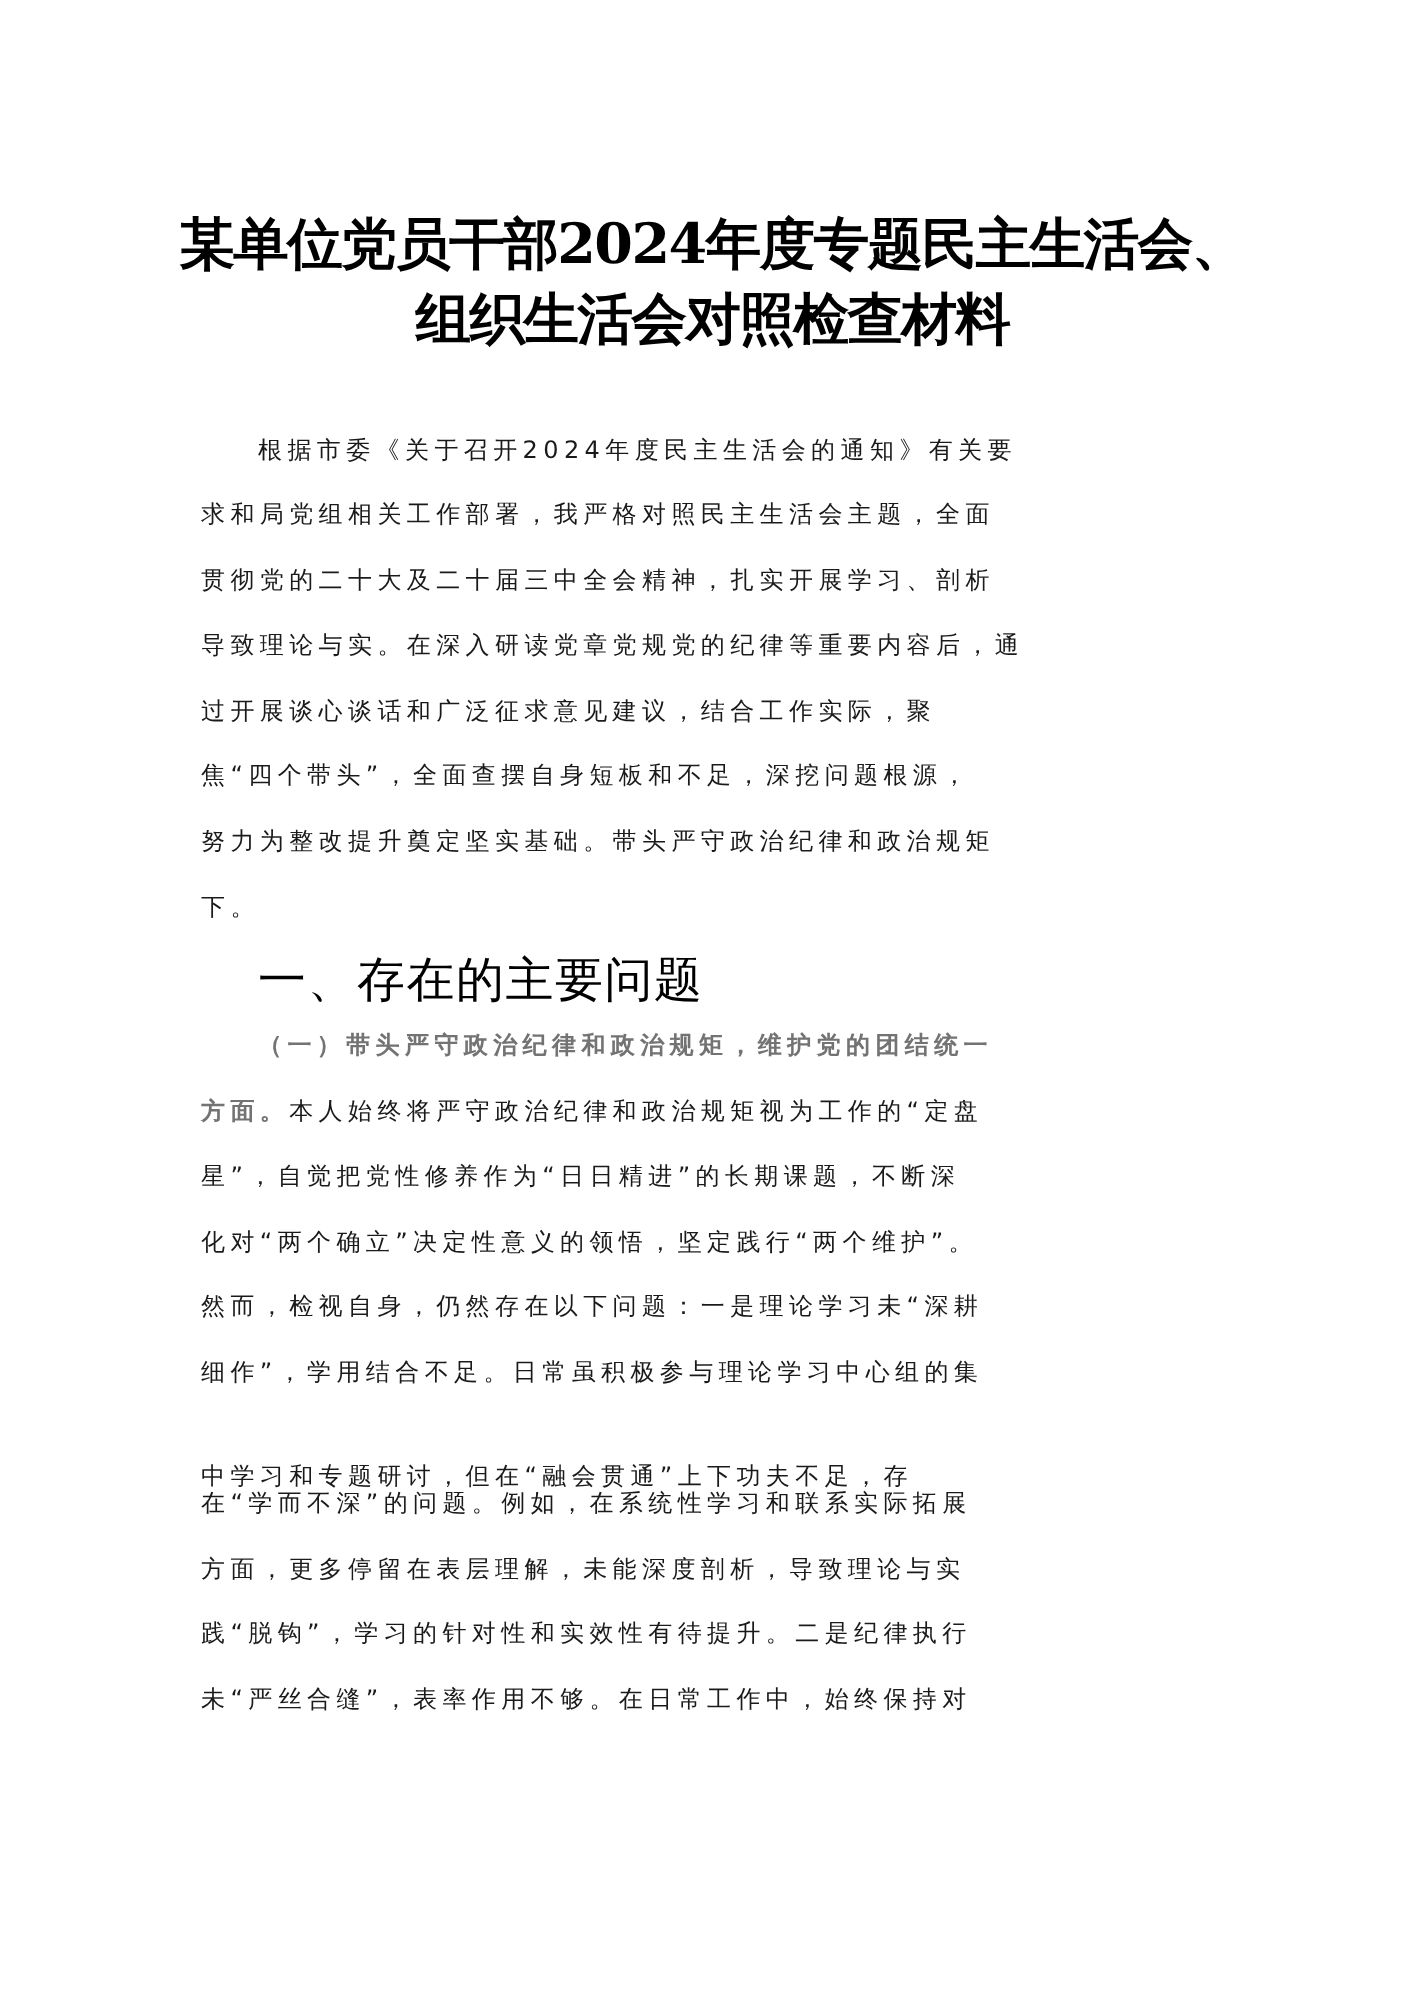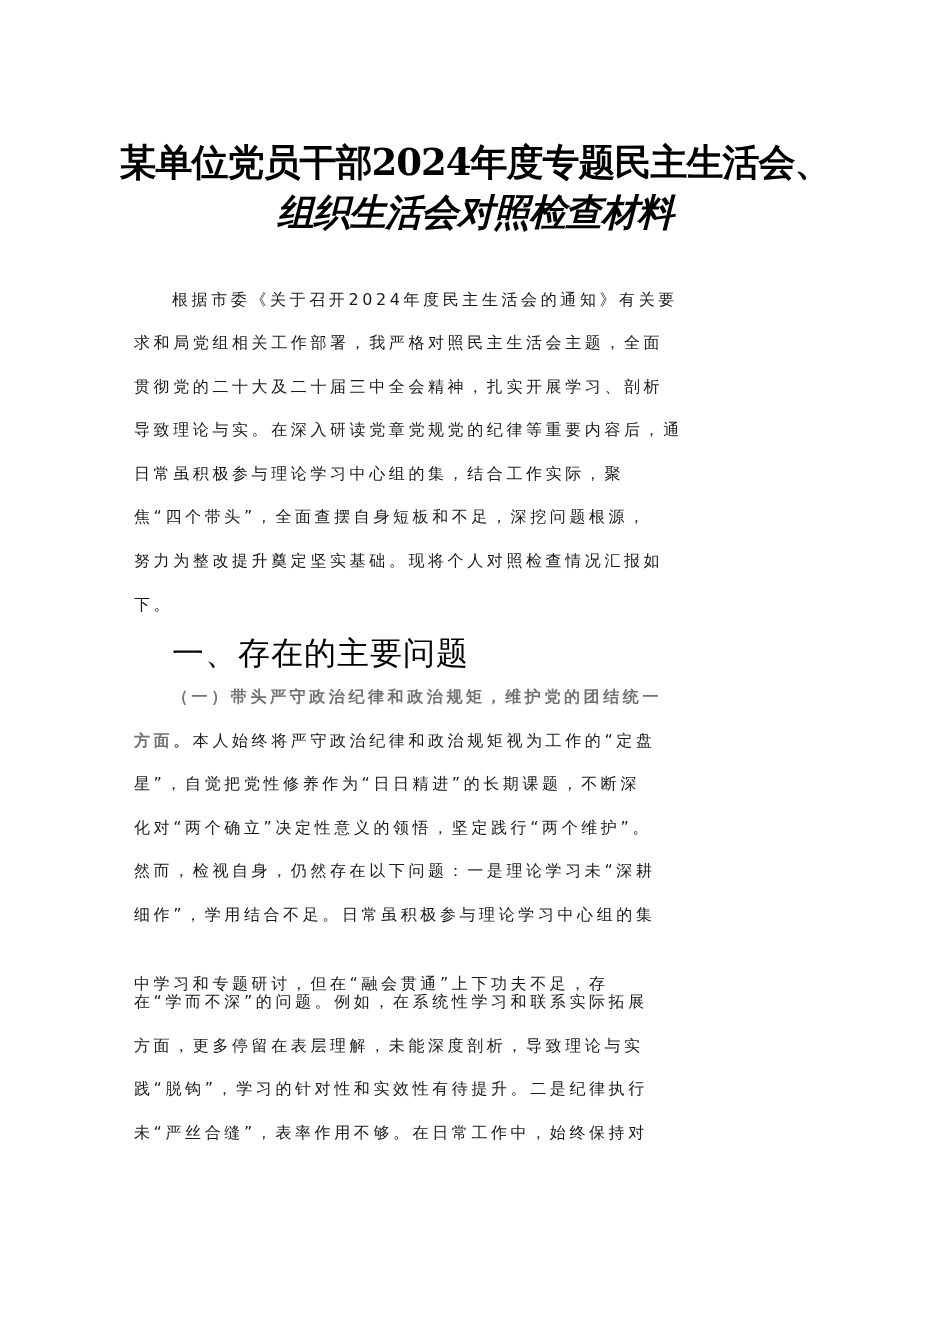--- a/index.html
+++ b/index.html
@@ -28,21 +28,21 @@
       width: 950px;
       text-align: center;
       font-family: "DejaVu Serif", "Liberation Serif", serif;
       font-weight: bold;
       font-size: 37px;
       line-height: 52px;
       letter-spacing: -1px;
       color: #000000;
     }
     .title.l1 { top: 136px; }
-    .title.l2 { top: 186px; font-style: italic; }
+    .title.l2 { top: 186px; }
     .line {
       position: absolute;
       left: 134px;
       width: 700px;
       white-space: nowrap;
       font-family: "DejaVu Sans", "Liberation Sans", sans-serif;
       font-size: 16px;
       line-height: 34px;
       letter-spacing: 3.6px;
       color: #1a1a1a;
@@ -69,23 +69,23 @@
 <div class="page">
 
   <div class="title l1">某单位党员干部2024年度专题民主生活会、</div>
   <div class="title l2">组织生活会对照检查材料</div>
 
   <div>
     <div class="line indent" style="top:283px">根据市委《关于召开2024年度民主生活会的通知》有关要</div>
     <div class="line" style="top:326px">求和局党组相关工作部署，我严格对照民主生活会主题，全面</div>
     <div class="line" style="top:370px">贯彻党的二十大及二十届三中全会精神，扎实开展学习、剖析</div>
     <div class="line" style="top:413px">导致理论与实。在深入研读党章党规党的纪律等重要内容后，通</div>
-    <div class="line" style="top:457px">日常虽积极参与理论学习中心组的集，结合工作实际，聚</div>
+    <div class="line" style="top:457px">过开展谈心谈话和广泛征求意见建议，结合工作实际，聚</div>
     <div class="line" style="top:500px">焦“四个带头”，全面查摆自身短板和不足，深挖问题根源，</div>
-    <div class="line" style="top:544px">努力为整改提升奠定坚实基础。现将个人对照检查情况汇报如</div>
+    <div class="line" style="top:544px">努力为整改提升奠定坚实基础。带头严守政治纪律和政治规矩</div>
     <div class="line" style="top:588px">下。</div>
   </div>
 
   <div class="heading" style="top:636px">一、存在的主要问题</div>
 
   <div>
     <div class="line indent bold-part" style="top:680px">（一）带头严守政治纪律和政治规矩，维护党的团结统一</div>
     <div class="line" style="top:724px"><span class="bold-part">方面。</span><span>本人始终将严守政治纪律和政治规矩视为工作的“定盘</span></div>
     <div class="line" style="top:767px">星”，自觉把党性修养作为“日日精进”的长期课题，不断深</div>
     <div class="line" style="top:811px">化对“两个确立”决定性意义的领悟，坚定践行“两个维护”。</div>

